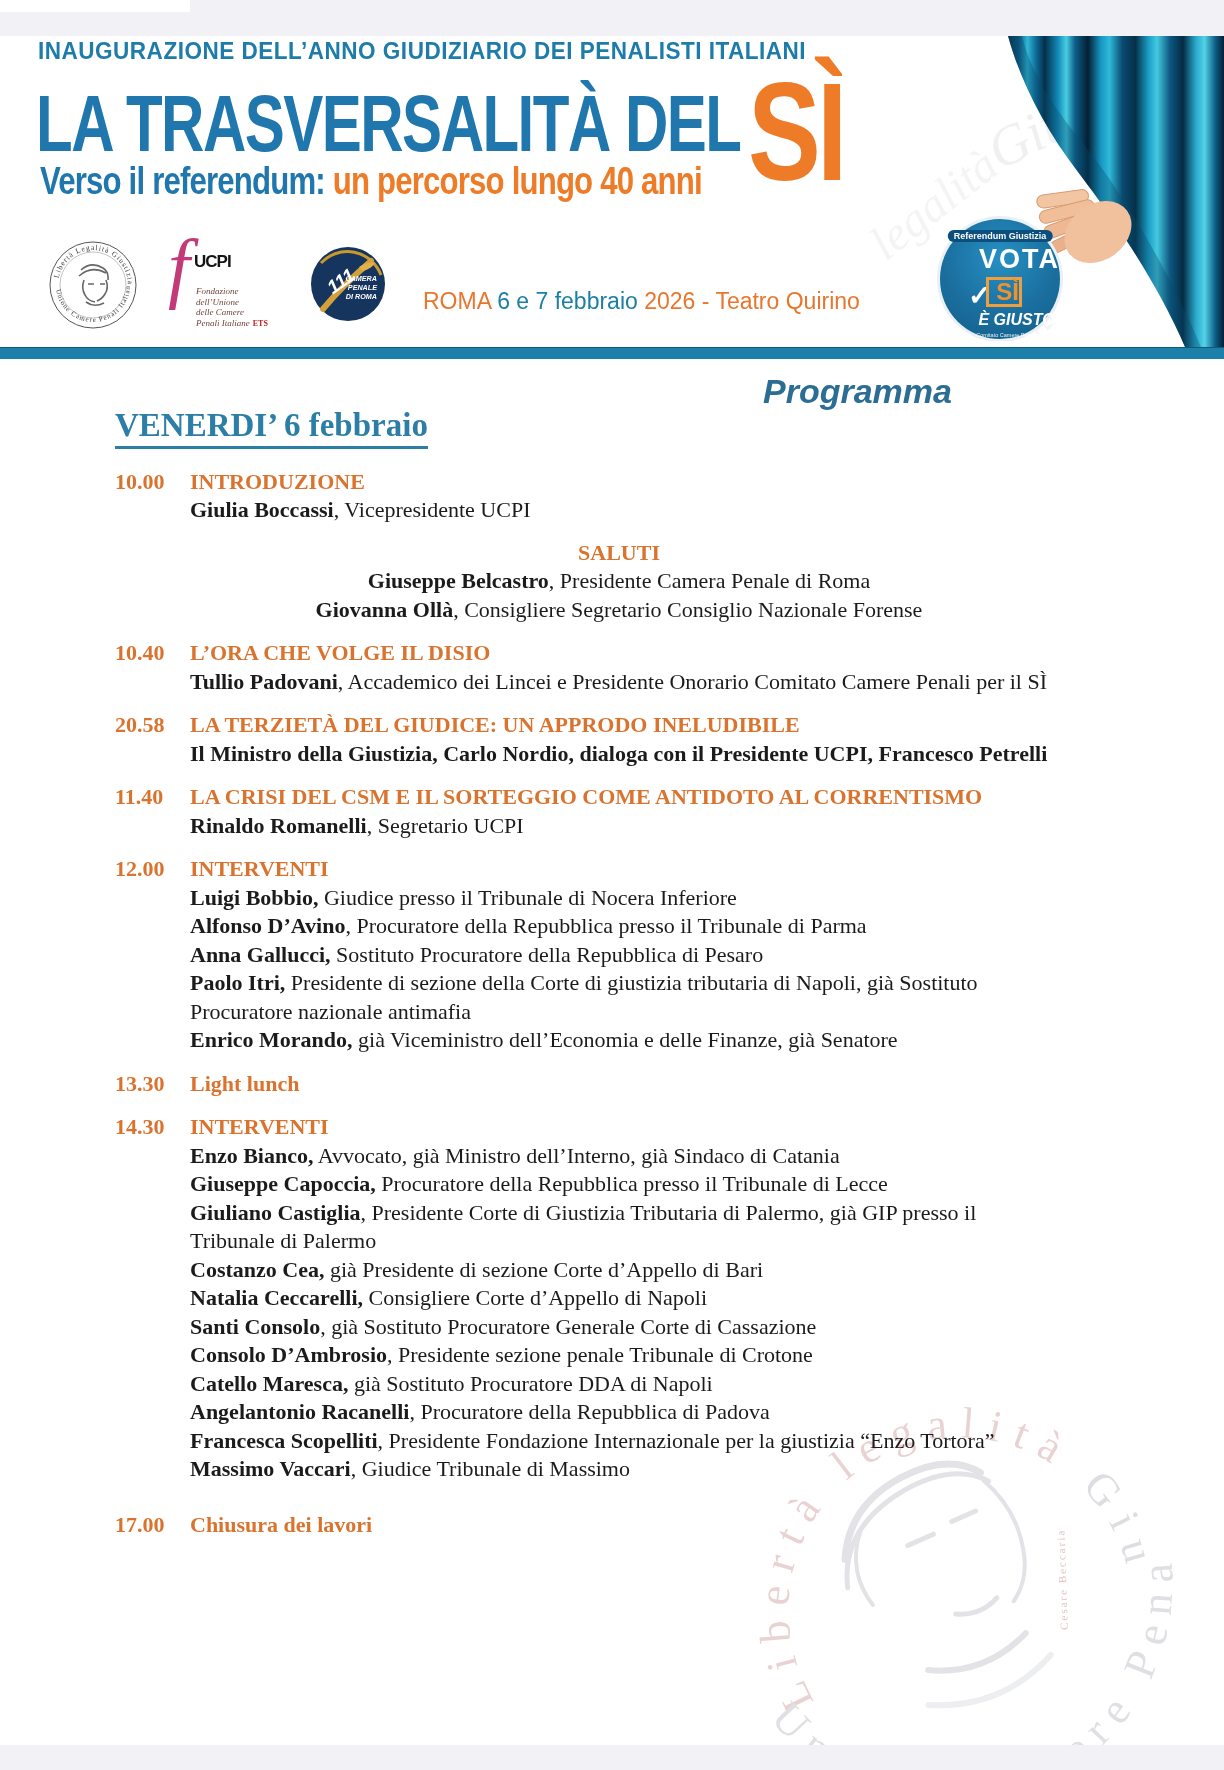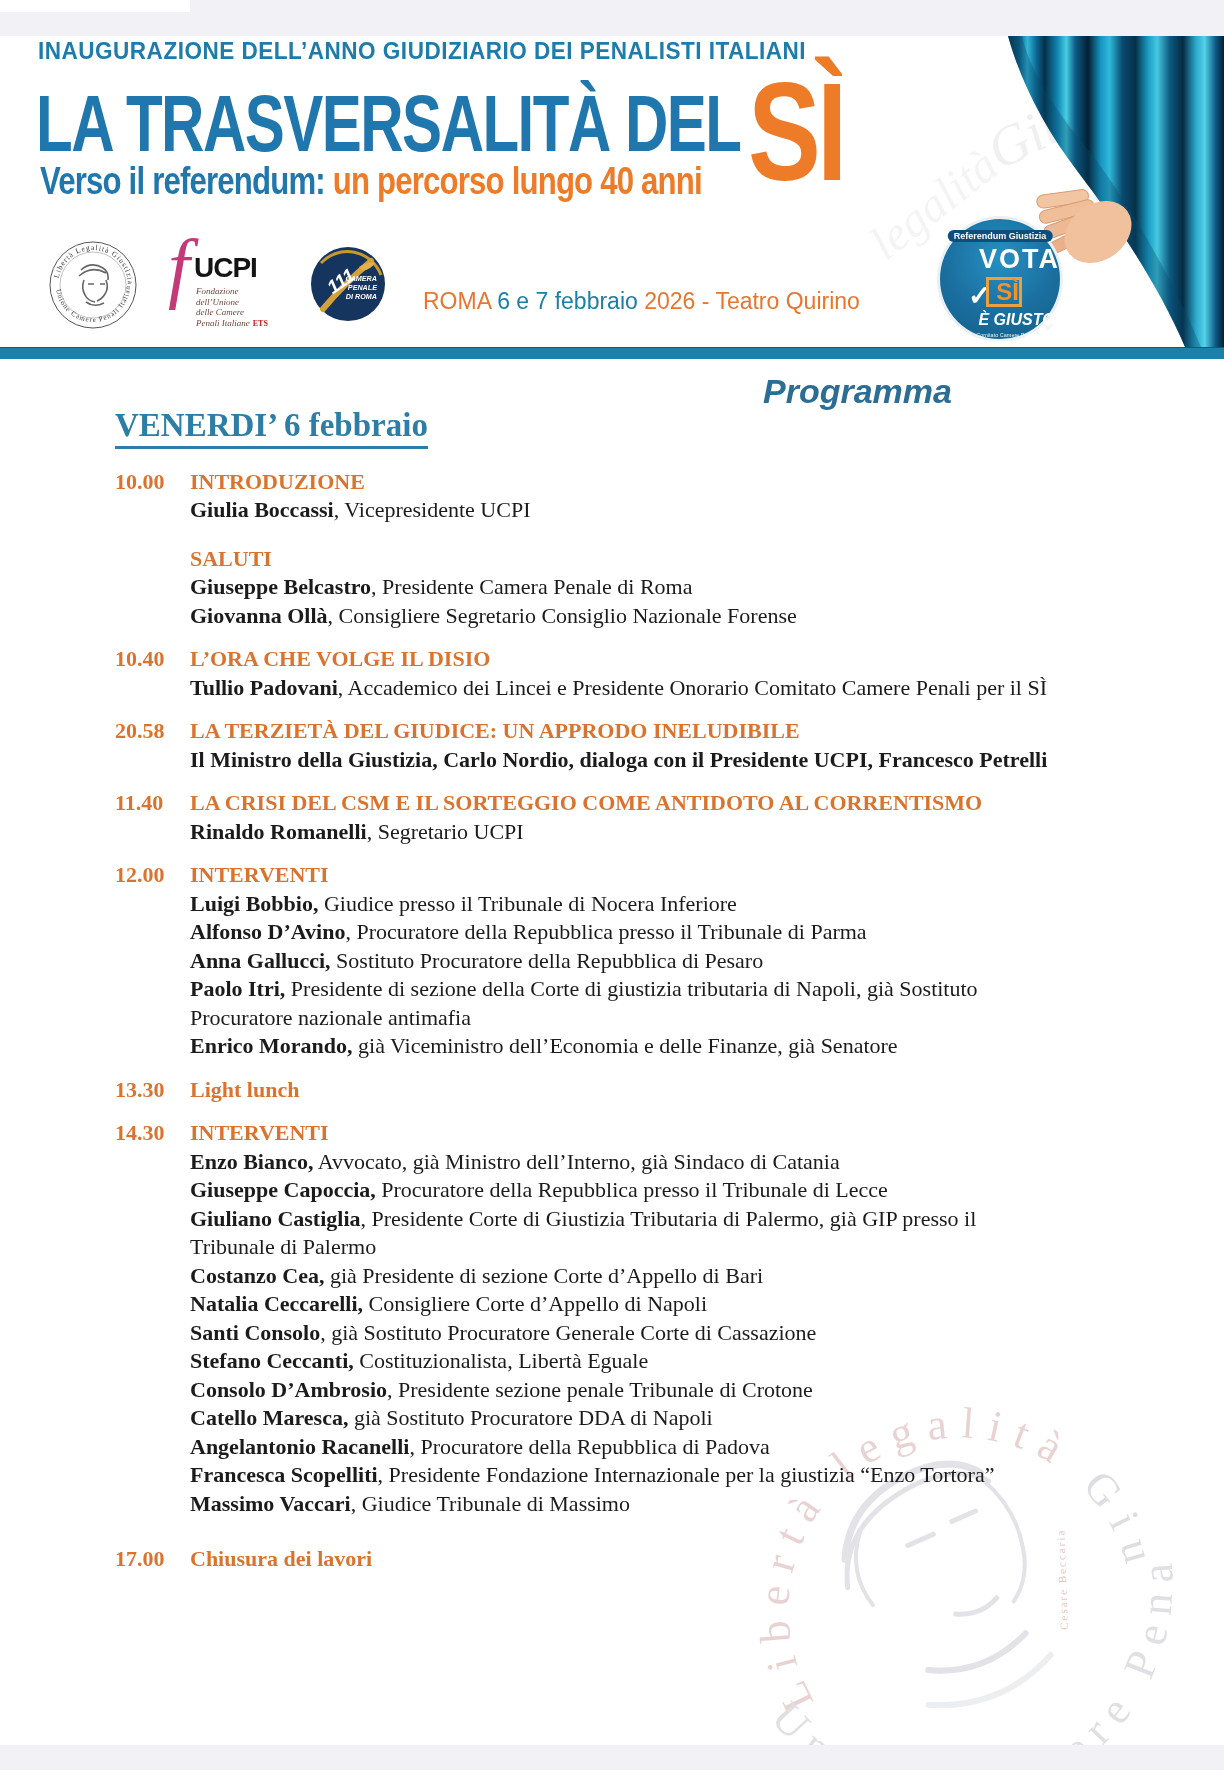--- a/index.html
+++ b/index.html
@@ -30,21 +30,21 @@
          font-weight:normal;font-size:23px;white-space:nowrap;}
   .c-o{color:#e8762c;} .c-b{color:#1b7fa6;}
 
   
   .logo{position:absolute;z-index:2;}
   .stamp{left:48px;top:204px;width:90px;height:90px;}
   .fond{left:172px;top:206px;width:85px;height:92px;}
   .fond .fglyph{position:absolute;left:-4px;top:-14px;font-family:"Liberation Serif",serif;font-style:italic;
         font-size:78px;color:#c23a78;line-height:1;}
   .fond .acr{position:absolute;left:22px;top:10px;font-family:"Liberation Sans",sans-serif;font-weight:bold;
-        font-size:28px;letter-spacing:-1px;color:#141414;}
+        font-size:17px;letter-spacing:-1px;color:#141414;}
   .fond .ftext{position:absolute;left:24px;top:44px;font-family:"Liberation Serif",serif;font-style:italic;
         font-size:9px;line-height:10.5px;color:#6e453c;white-space:nowrap;}
   .fond .ets{color:#c02020;font-weight:bold;font-style:normal;font-size:8px;margin-left:3px;}
   .cpr{left:309px;top:209px;width:78px;height:78px;}
 
   
   .badge{position:absolute;left:937px;top:180px;width:126px;height:126px;z-index:3;border-radius:50%;
         background:radial-gradient(circle at 50% 32%,#2690c2 0%,#1a6f9f 55%,#135d88 100%);
         border:3px solid rgba(255,255,255,.9);box-sizing:border-box;text-align:right;
         font-family:"Liberation Sans",sans-serif;color:#fff;}
@@ -62,21 +62,21 @@
   .tealbar{position:absolute;top:347px;left:0;width:1224px;height:11px;background:#1d80a8;border-top:1px solid #11597c;z-index:4;}
 
   
   .programma{position:absolute;top:372px;right:272px;font-family:"Liberation Sans",sans-serif;
         font-style:italic;font-weight:bold;font-size:34px;color:#2b6d93;z-index:2;}
   .sched{position:absolute;left:115px;top:408px;width:945px;z-index:2;}
   .dayhead{display:inline-block;font-size:33px;font-weight:bold;color:#2c7ea7;
         border-bottom:3px solid #2c7ea7;padding-bottom:3px;line-height:1.05;}
   .sch-group{display:flex;margin-top:15px;font-size:22px;line-height:28.5px;}
   .sch-group.first{margin-top:19px;}
-  .sch-group.gap-large{margin-top:20px;}
+  .sch-group.gap-large{margin-top:14px;text-align:center;}
   .sch-group.gap-xlarge{margin-top:27px;}
   .sch-time{flex:0 0 75px;font-weight:bold;color:#d9732e;font-size:22px;}
   .sch-body{width:858px;}
   .sch-title{font-weight:bold;color:#d9732e;}
   .person b{font-weight:bold;}
 
   
   .wmark{position:absolute;left:655px;top:1315px;width:580px;height:520px;z-index:0;pointer-events:none;}
 </style>
 </head>
@@ -257,21 +257,20 @@
         <div class="sch-group">
           <div class="sch-time">14.30</div>
           <div class="sch-body">
             <div class="sch-title">INTERVENTI</div>
             <div class="person"><b>Enzo Bianco,</b><span> Avvocato, già Ministro dell’Interno, già Sindaco di Catania</span></div>
             <div class="person"><b>Giuseppe Capoccia,</b><span> Procuratore della Repubblica presso il Tribunale di Lecce</span></div>
             <div class="person"><b>Giuliano Castiglia</b><span>, Presidente Corte di Giustizia Tributaria di Palermo, già GIP presso il Tribunale di Palermo</span></div>
             <div class="person"><b>Costanzo Cea,</b><span> già Presidente di sezione Corte d’Appello di Bari</span></div>
             <div class="person"><b>Natalia Ceccarelli,</b><span> Consigliere Corte d’Appello di Napoli</span></div>
             <div class="person"><b>Santi Consolo</b><span>, già Sostituto Procuratore Generale Corte di Cassazione</span></div>
-            <div class="person"><b>Stefano Ceccanti,</b><span> Costituzionalista, Libertà Eguale</span></div>
             <div class="person"><b>Consolo D’Ambrosio</b><span>, Presidente sezione penale Tribunale di Crotone</span></div>
             <div class="person"><b>Catello Maresca,</b><span> già Sostituto Procuratore DDA di Napoli</span></div>
             <div class="person"><b>Angelantonio Racanelli</b><span>, Procuratore della Repubblica di Padova</span></div>
             <div class="person"><b>Francesca Scopelliti</b><span>, Presidente Fondazione Internazionale per la giustizia “Enzo Tortora”</span></div>
             <div class="person"><b>Massimo Vaccari</b><span>, Giudice Tribunale di Massimo</span></div>
           </div>
         </div>
         <div class="sch-group gap-xlarge">
           <div class="sch-time">17.00</div>
           <div class="sch-body">

